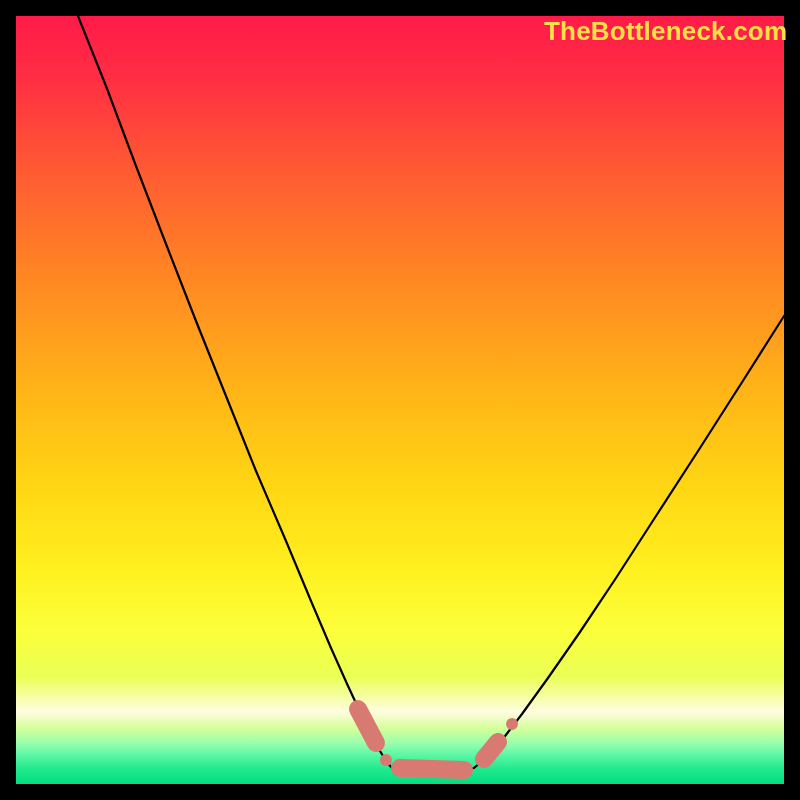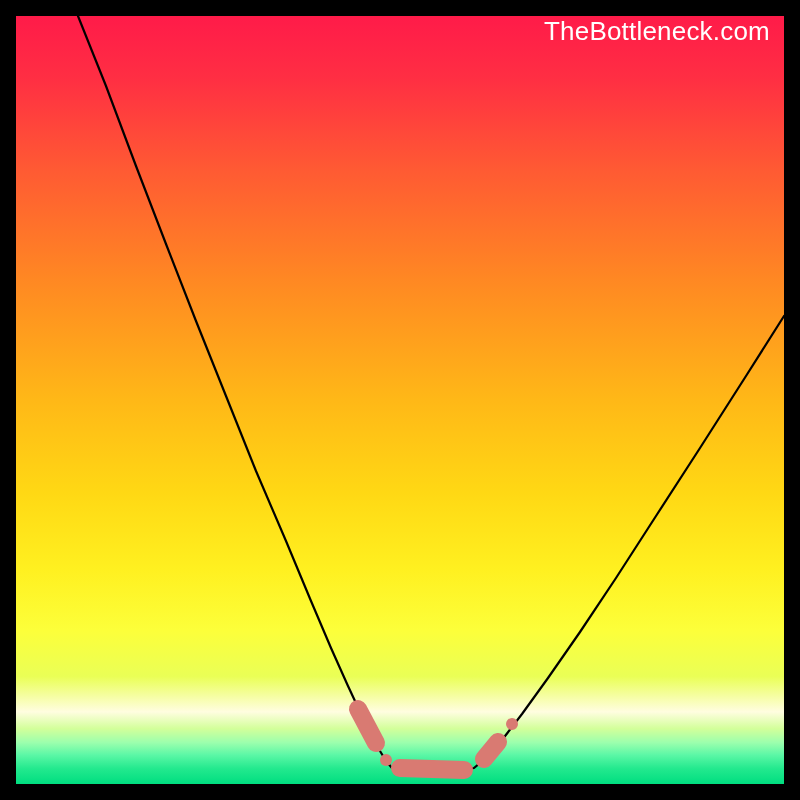--- a/index.html
+++ b/index.html
@@ -2,22 +2,22 @@
 <html><head>
 <meta charset="utf-8">
 <style>
   * { margin: 0; padding: 0; box-sizing: border-box; }
   html, body { width: 800px; height: 800px; background: #000; overflow: hidden; }
   #stage { position: relative; width: 800px; height: 800px; background: #000; }
   #plot { position: absolute; }
   #watermark {
     position: absolute;
     font-family: Arial, Helvetica, sans-serif;
-    font-weight: 400;
-    color: #ffffff;
+    font-weight: 700;
+    color: #fde047;
     letter-spacing: 0.2px;
     white-space: nowrap;
   }
   svg { display: block; }
 </style>
 </head>
 <body>
 
 <div id="stage">
   <div id="plot" style="left: 16px; top: 16px; width: 768px; height: 768px;">

